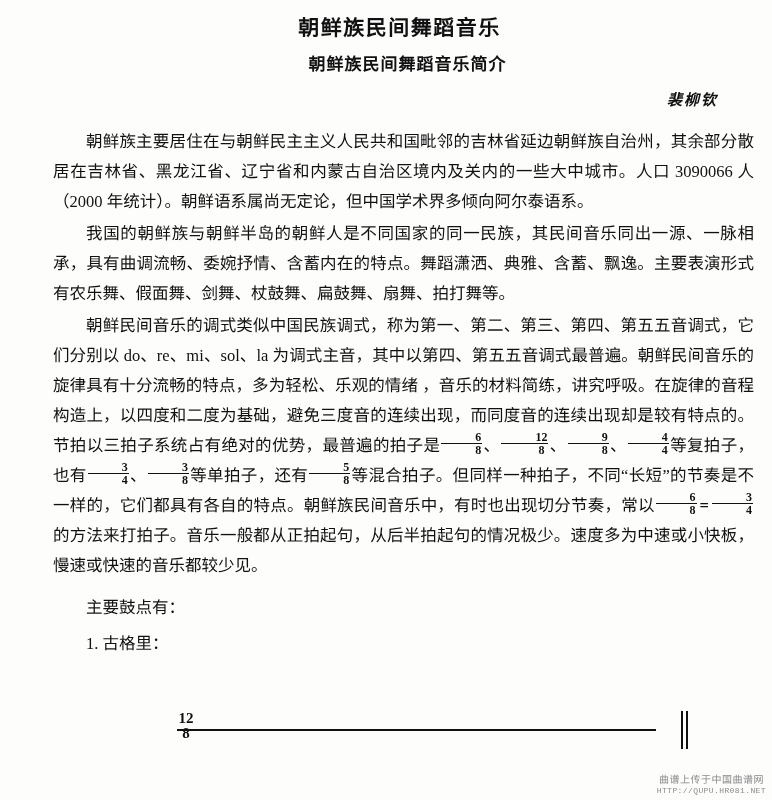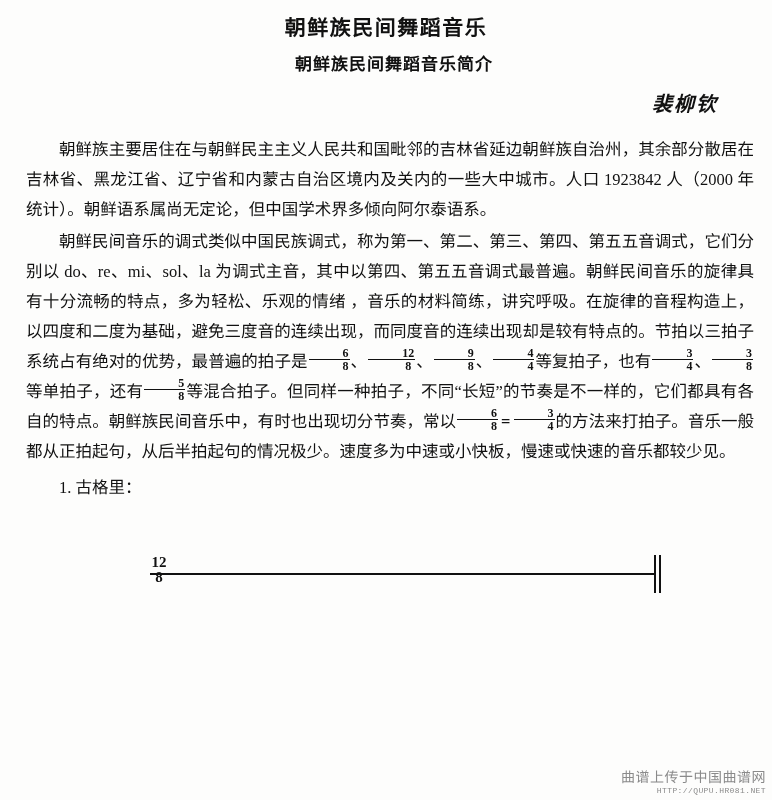--- a/index.html
+++ b/index.html
@@ -12,20 +12,21 @@
     font-family: "Liberation Serif", "DejaVu Serif", serif;
     color: #111111;
   }
   .page {
     position: relative;
     width: 772px;
     height: 800px;
     background: #fdfdfc;
     overflow: hidden;
     box-sizing: border-box;
+    padding-left: 27px;
   }
 
   
   .title-main {
     text-align: center;
     font-size: 21px;
     font-weight: bold;
     letter-spacing: 1.5px;
     margin: 16px 0 0 0;
     line-height: 1.2;
@@ -33,21 +34,21 @@
   .title-sub {
     text-align: center;
     font-size: 17px;
     font-weight: bold;
     letter-spacing: 1px;
     margin: 14px 0 0 16px;
     line-height: 1.2;
   }
   .byline {
     text-align: right;
-    font-size: 20px;
+    font-size: 15px;
     font-weight: bold;
     margin: 12px 54px 0 0;
     letter-spacing: 2px;
     font-style: italic;
     font-family: "Liberation Serif", "DejaVu Serif", serif;
   }
 
   
   .body-wrap {
     margin: 18px 18px 0 26px;
@@ -139,45 +140,47 @@
 
   
   .watermark {
     position: absolute;
     right: 6px;
     bottom: 4px;
     text-align: center;
     color: #8a8a8a;
     line-height: 1.25;
   }
-  .watermark .wm-cn { font-size: 14px; letter-spacing: 0.5px; margin-top: 40px; }
+  .watermark .wm-cn { font-size: 10px; letter-spacing: 0.5px; margin-top: 40px; }
   .watermark .wm-url {
     font-family: "Liberation Mono", "DejaVu Sans Mono", monospace;
     font-size: 8px;
     letter-spacing: 0.4px;
     text-align: right;
   }
 </style>
 </head>
 <body>
 
 <div class="page">
 
   <h1 class="title-main">朝鲜族民间舞蹈音乐</h1>
   <h2 class="title-sub">朝鲜族民间舞蹈音乐简介</h2>
   <div class="byline">裴柳钦</div>
 
   <div class="body-wrap">
 
-    <p class="para">朝鲜族主要居住在与朝鲜民主主义人民共和国毗邻的吉林省延边朝鲜族自治州，其余部分散居在吉林省、黑龙江省、辽宁省和内蒙古自治区境内及关内的一些大中城市。人口 1923842 人（2000 年统计）。朝鲜语系属尚无定论，但中国学术界多倾向阿尔泰语系。</p>
-
+    <p class="para">朝鲜族主要居住在与朝鲜民主主义人民共和国毗邻的吉林省延边朝鲜族自治州，其余部分散居在吉林省、黑龙江省、辽宁省和内蒙古自治区境内及关内的一些大中城市。人口 3090066 人（2000 年统计）。朝鲜语系属尚无定论，但中国学术界多倾向阿尔泰语系。</p>
+
+    <p class="para">我国的朝鲜族与朝鲜半岛的朝鲜人是不同国家的同一民族，其民间音乐同出一源、一脉相承，具有曲调流畅、委婉抒情、含蓄内在的特点。舞蹈潇洒、典雅、含蓄、飘逸。主要表演形式有农乐舞、假面舞、剑舞、杖鼓舞、扁鼓舞、扇舞、拍打舞等。</p>
 
     <p class="para"><span>朝鲜民间音乐的调式类似中国民族调式，称为第一、第二、第三、第四、第五五音调式，它们分别以 do、re、mi、sol、la 为调式主音，其中以第四、第五五音调式最普遍。朝鲜民间音乐的旋律具有十分流畅的特点，多为轻松、乐观的情绪 ，音乐的材料简练，讲究呼吸。在旋律的音程构造上，以四度和二度为基础，避免三度音的连续出现，而同度音的连续出现却是较有特点的。节拍以三拍子系统占有绝对的优势，最普遍的拍子是</span><span class="frac"><span class="num">6</span><span class="den">8</span></span><span>、</span><span class="frac"><span class="num">12</span><span class="den">8</span></span><span>、</span><span class="frac"><span class="num">9</span><span class="den">8</span></span><span>、</span><span class="frac"><span class="num">4</span><span class="den">4</span></span><span>等复拍子，也有</span><span class="frac"><span class="num">3</span><span class="den">4</span></span><span>、</span><span class="frac"><span class="num">3</span><span class="den">8</span></span><span>等单拍子，还有</span><span class="frac"><span class="num">5</span><span class="den">8</span></span><span>等混合拍子。但同样一种拍子，不同“长短”的节奏是不一样的，它们都具有各自的特点。朝鲜族民间音乐中，有时也出现切分节奏，常以</span><span class="frac"><span class="num">6</span><span class="den">8</span></span><span class="eq">=</span><span class="frac"><span class="num">3</span><span class="den">4</span></span><span>的方法来打拍子。音乐一般都从正拍起句，从后半拍起句的情况极少。速度多为中速或小快板，慢速或快速的音乐都较少见。</span></p>
 
 
+    <div class="sec-line">主要鼓点有：</div>
     <div class="sec-item">1. 古格里：</div>
   </div>
 
   <div class="notation">
 
     <div class="timesig">
       <span class="num">12</span>
       <span class="den">8</span>
     </div>
 

